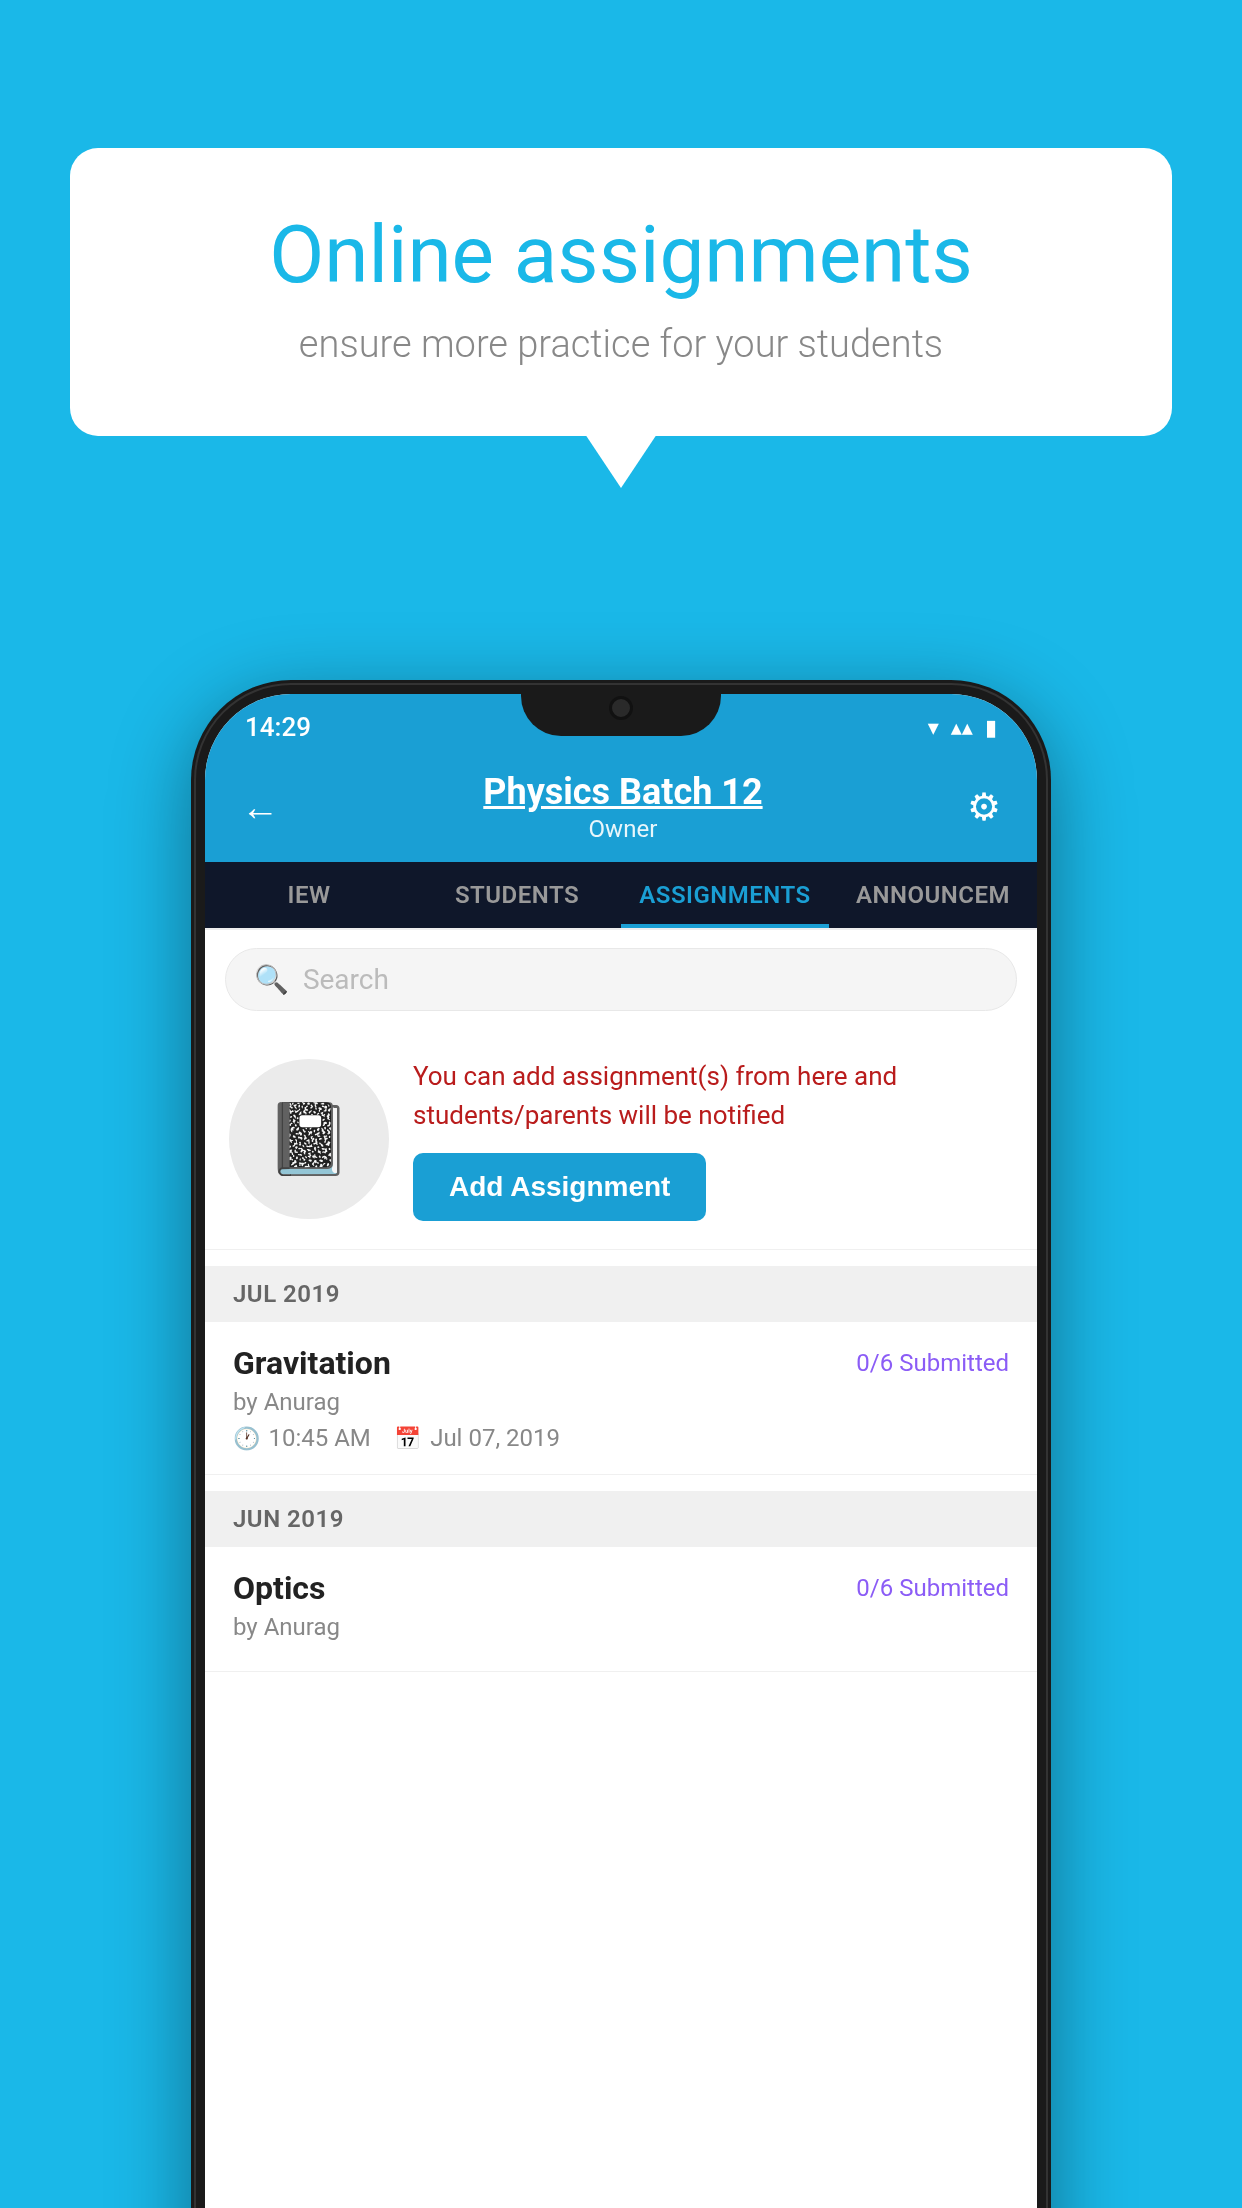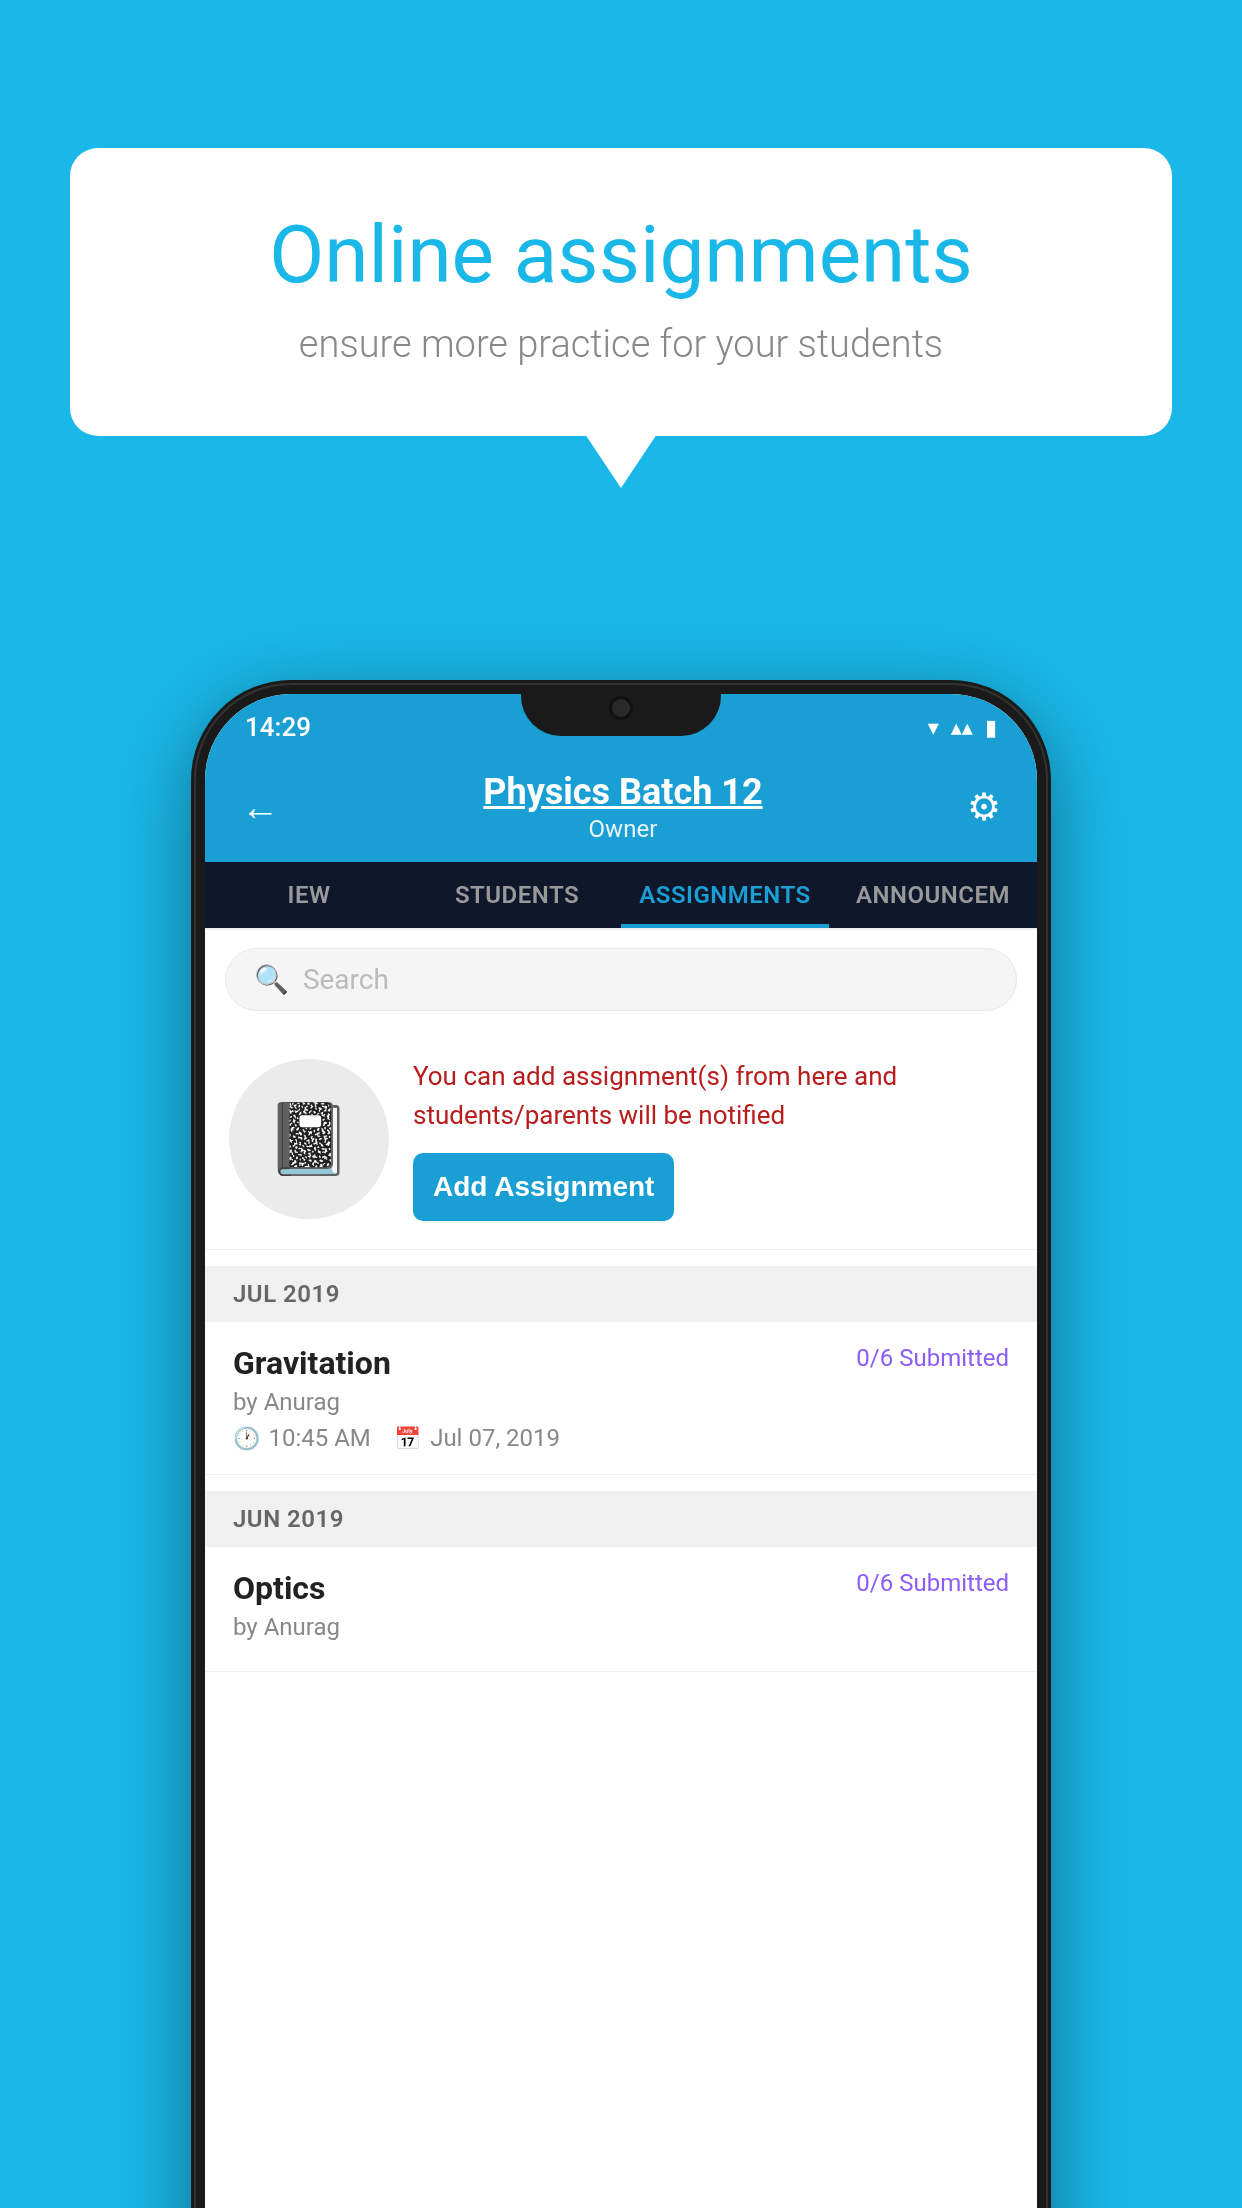--- a/index.html
+++ b/index.html
@@ -255,21 +255,21 @@
       font-size: 26px;
       color: #b91c1c;
       line-height: 1.5;
       margin-bottom: 18px;
     }
     .add-assignment-btn {
       background: #1a9fd4;
       color: white;
       border: none;
       border-radius: 10px;
-      padding: 18px 20px;
+      padding: 18px 36px;
       font-size: 28px;
       font-weight: 600;
       cursor: pointer;
       text-align: center;
     }
 
     
     .month-header {
       background: #f0f0f0;
       padding: 14px 28px;
@@ -282,21 +282,21 @@
 
     
     .assignment-item {
       background: white;
       padding: 22px 28px;
       border-bottom: 1px solid #f0f0f0;
     }
     .assignment-top {
       display: flex;
       justify-content: space-between;
-      align-items: flex-start;
+      align-items: center;
       margin-bottom: 6px;
     }
     .assignment-name {
       font-size: 32px;
       font-weight: 700;
       color: #222;
     }
     .submitted-badge {
       font-size: 24px;
       color: #8b5cf6;

